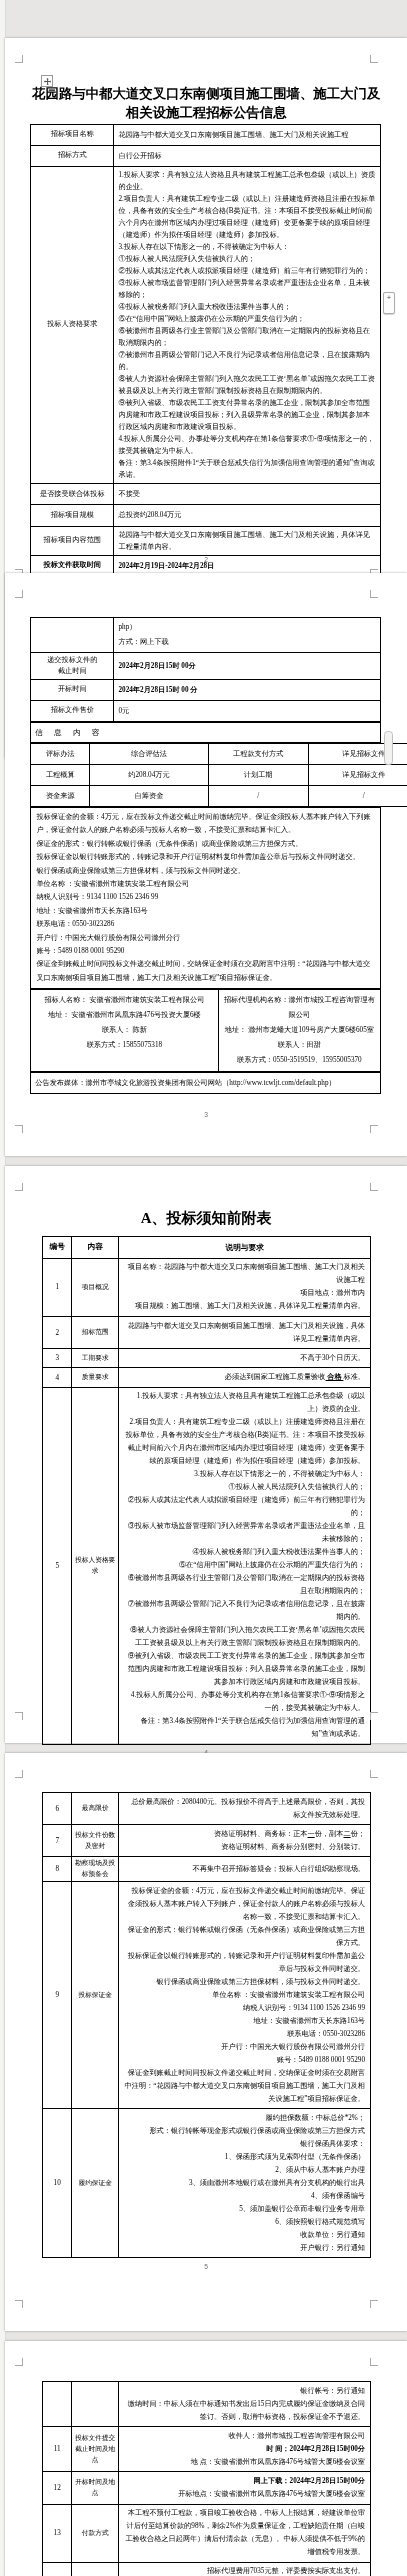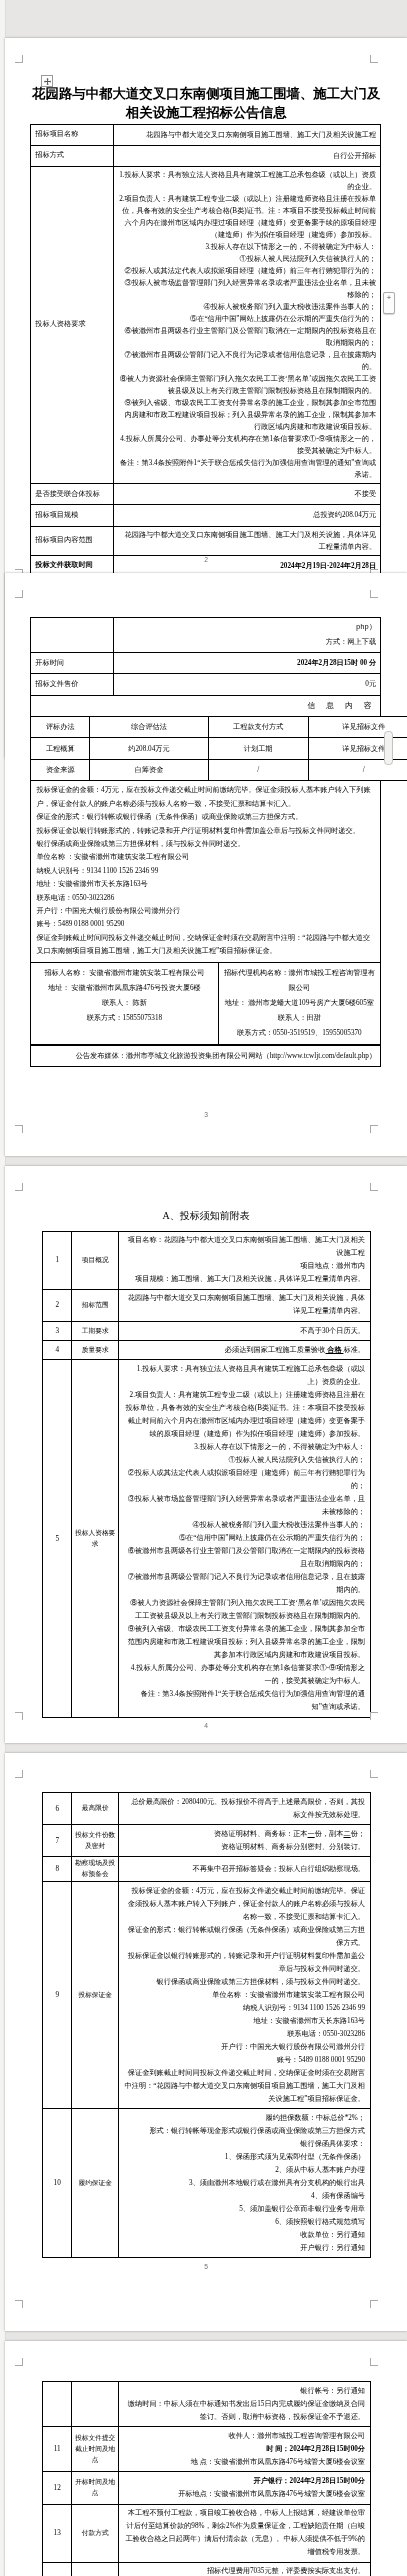--- a/index.html
+++ b/index.html
@@ -8,26 +8,26 @@
   #left-strip{position:absolute;left:0;top:0;width:4.6px;height:2894px;background:#f4f4f2;border-right:0.5px solid #dcdcda;}
   .page{position:absolute;left:5.2px;width:402px;background:#fff;box-shadow:0 0 2.1px rgba(0,0,0,.35);}
   
   .crop{position:absolute;width:6.7px;height:6.7px;border:0 solid #a9a9a9;}
   .crop.tl{border-right-width:0.5px;border-bottom-width:0.5px;}
   .crop.tr{border-left-width:0.5px;border-bottom-width:0.5px;}
   .crop.bl{border-right-width:0.5px;border-top-width:0.5px;}
   .crop.br{border-left-width:0.5px;border-top-width:0.5px;}
   
   .doc-title{margin-top:47px;text-align:center;font-weight:bold;font-size:13.4px;line-height:18.5px;}
-  .sec-title{margin-top:43px;text-align:center;font-weight:normal;font-size:10px;}
+  .sec-title{margin-top:43px;text-align:center;font-weight:bold;font-size:15px;}
   
   table.t-ann{border-collapse:collapse;table-layout:fixed;margin-left:25px;width:351px;font-size:7.2px;}
   table.t-ann td{border:0.5px solid #000;vertical-align:middle;word-break:break-all;}
-  table.t-ann td.lab{width:74px;text-align:left;padding:1.5px 4.1px;line-height:11.3px;}
-  table.t-ann td.con{padding:2.1px 4.1px;line-height:12px;text-align:right;}
+  table.t-ann td.lab{width:74px;text-align:center;padding:1.5px 4.1px;line-height:11.3px;}
+  table.t-ann td.con{padding:2.1px 4.1px;line-height:12px;text-align:left;}
   table.t-ann tr.s td{height:16px;}
   .stack{margin-top:-0.5px;}
   td.ctr{text-align:center !important;}
   .info-head{height:15.5px;text-align:center;letter-spacing:4.6px;font-size:7.7px;}
   table.t-ann td.dep{padding:3.1px 5.2px;line-height:13.4px;}
   table.t-ann td.contact{vertical-align:top;padding:3.1px 5.2px;line-height:15px;text-align:center;}
   
   table.t-a{border-collapse:collapse;table-layout:fixed;margin-left:37px;width:329px;font-size:7.2px;border:1px solid #000;}
   table.t-a td{border:0.5px solid #000;vertical-align:middle;word-break:break-all;}
   table.t-a td.no{width:26px;text-align:center;}
@@ -148,23 +148,32 @@
       <div class="crop bl" style="left: 10.3px; top: 531px;"></div>
       <div class="crop br" style="left: 365px; top: 531px;"></div>
     </div>
 
   <div class="page" id="page2" style="top:573px;height:583px;">
     <div id="t2" style="padding-top:44px;">
         <table class="t-ann">
           <tbody>
             <tr>
               <td class="lab"></td>
-              <td class="con" style="line-height: 15px; font-family: Liberation Mono, monospace;">
+              <td class="con" style="line-height: 15px;">
                 <span class="ln">php）</span>
                 <span class="ln">方式：网上下载</span>
+              </td>
+            </tr>
+            <tr>
+              <td class="lab">
+                <span class="ln">递交投标文件的</span>
+                <span class="ln">截止时间</span>
+              </td>
+              <td class="con">
+                <span class="ln b">2024年2月28日15时 00分</span>
               </td>
             </tr>
             <tr class="s">
               <td class="lab">
                 <span class="ln">开标时间</span>
               </td>
               <td class="con">
                 <span class="ln b">2024年2月28日15时 00 分</span>
               </td>
             </tr>
@@ -285,20 +294,31 @@
       <div class="crop tr" style="left: 365px; top: 17px;"></div>
       <div class="crop bl" style="left: 10.3px; top: 552px;"></div>
       <div class="crop br" style="left: 365px; top: 552px;"></div>
     </div>
 
   <div class="page" id="page3" style="top:1166px;height:577px;">
     <div class="sec-title">A、投标须知前附表</div>
     <div id="t3" style="margin-top:7.7px;">
         <table class="t-a">
           <tbody>
+            <tr class="hd">
+              <td class="no">
+                <span class="ln">编号</span>
+              </td>
+              <td class="nm" style="font-size: 7.7px;">
+                <span class="ln">内容</span>
+              </td>
+              <td class="ct ctr">
+                <span class="ln">说明与要求</span>
+              </td>
+            </tr>
             <tr>
               <td class="no">
                 <span class="ln">1</span>
               </td>
               <td class="nm">
                 <span class="ln">项目概况</span>
               </td>
               <td class="ct">
                 <span class="ln">项目名称：花园路与中都大道交叉口东南侧项目施工围墙、施工大门及相关设施工程</span>
                 <span class="ln">项目地点：滁州市内</span>
@@ -488,21 +508,21 @@
               </td>
             </tr>
             <tr>
               <td class="no">
                 <span class="ln">12</span>
               </td>
               <td class="nm">
                 <span class="ln">开标时间及地点</span>
               </td>
               <td class="ct">
-                <span class="ln b">开户银行：2024年2月28日15时00分</span>
+                <span class="ln b">网上下载：2024年2月28日15时00分</span>
                 <span class="ln">开标地点：安徽省滁州市凤凰东路476号城管大厦6楼会议室</span>
               </td>
             </tr>
             <tr>
               <td class="no">
                 <span class="ln">13</span>
               </td>
               <td class="nm">
                 <span class="ln">付款方式</span>
               </td>

